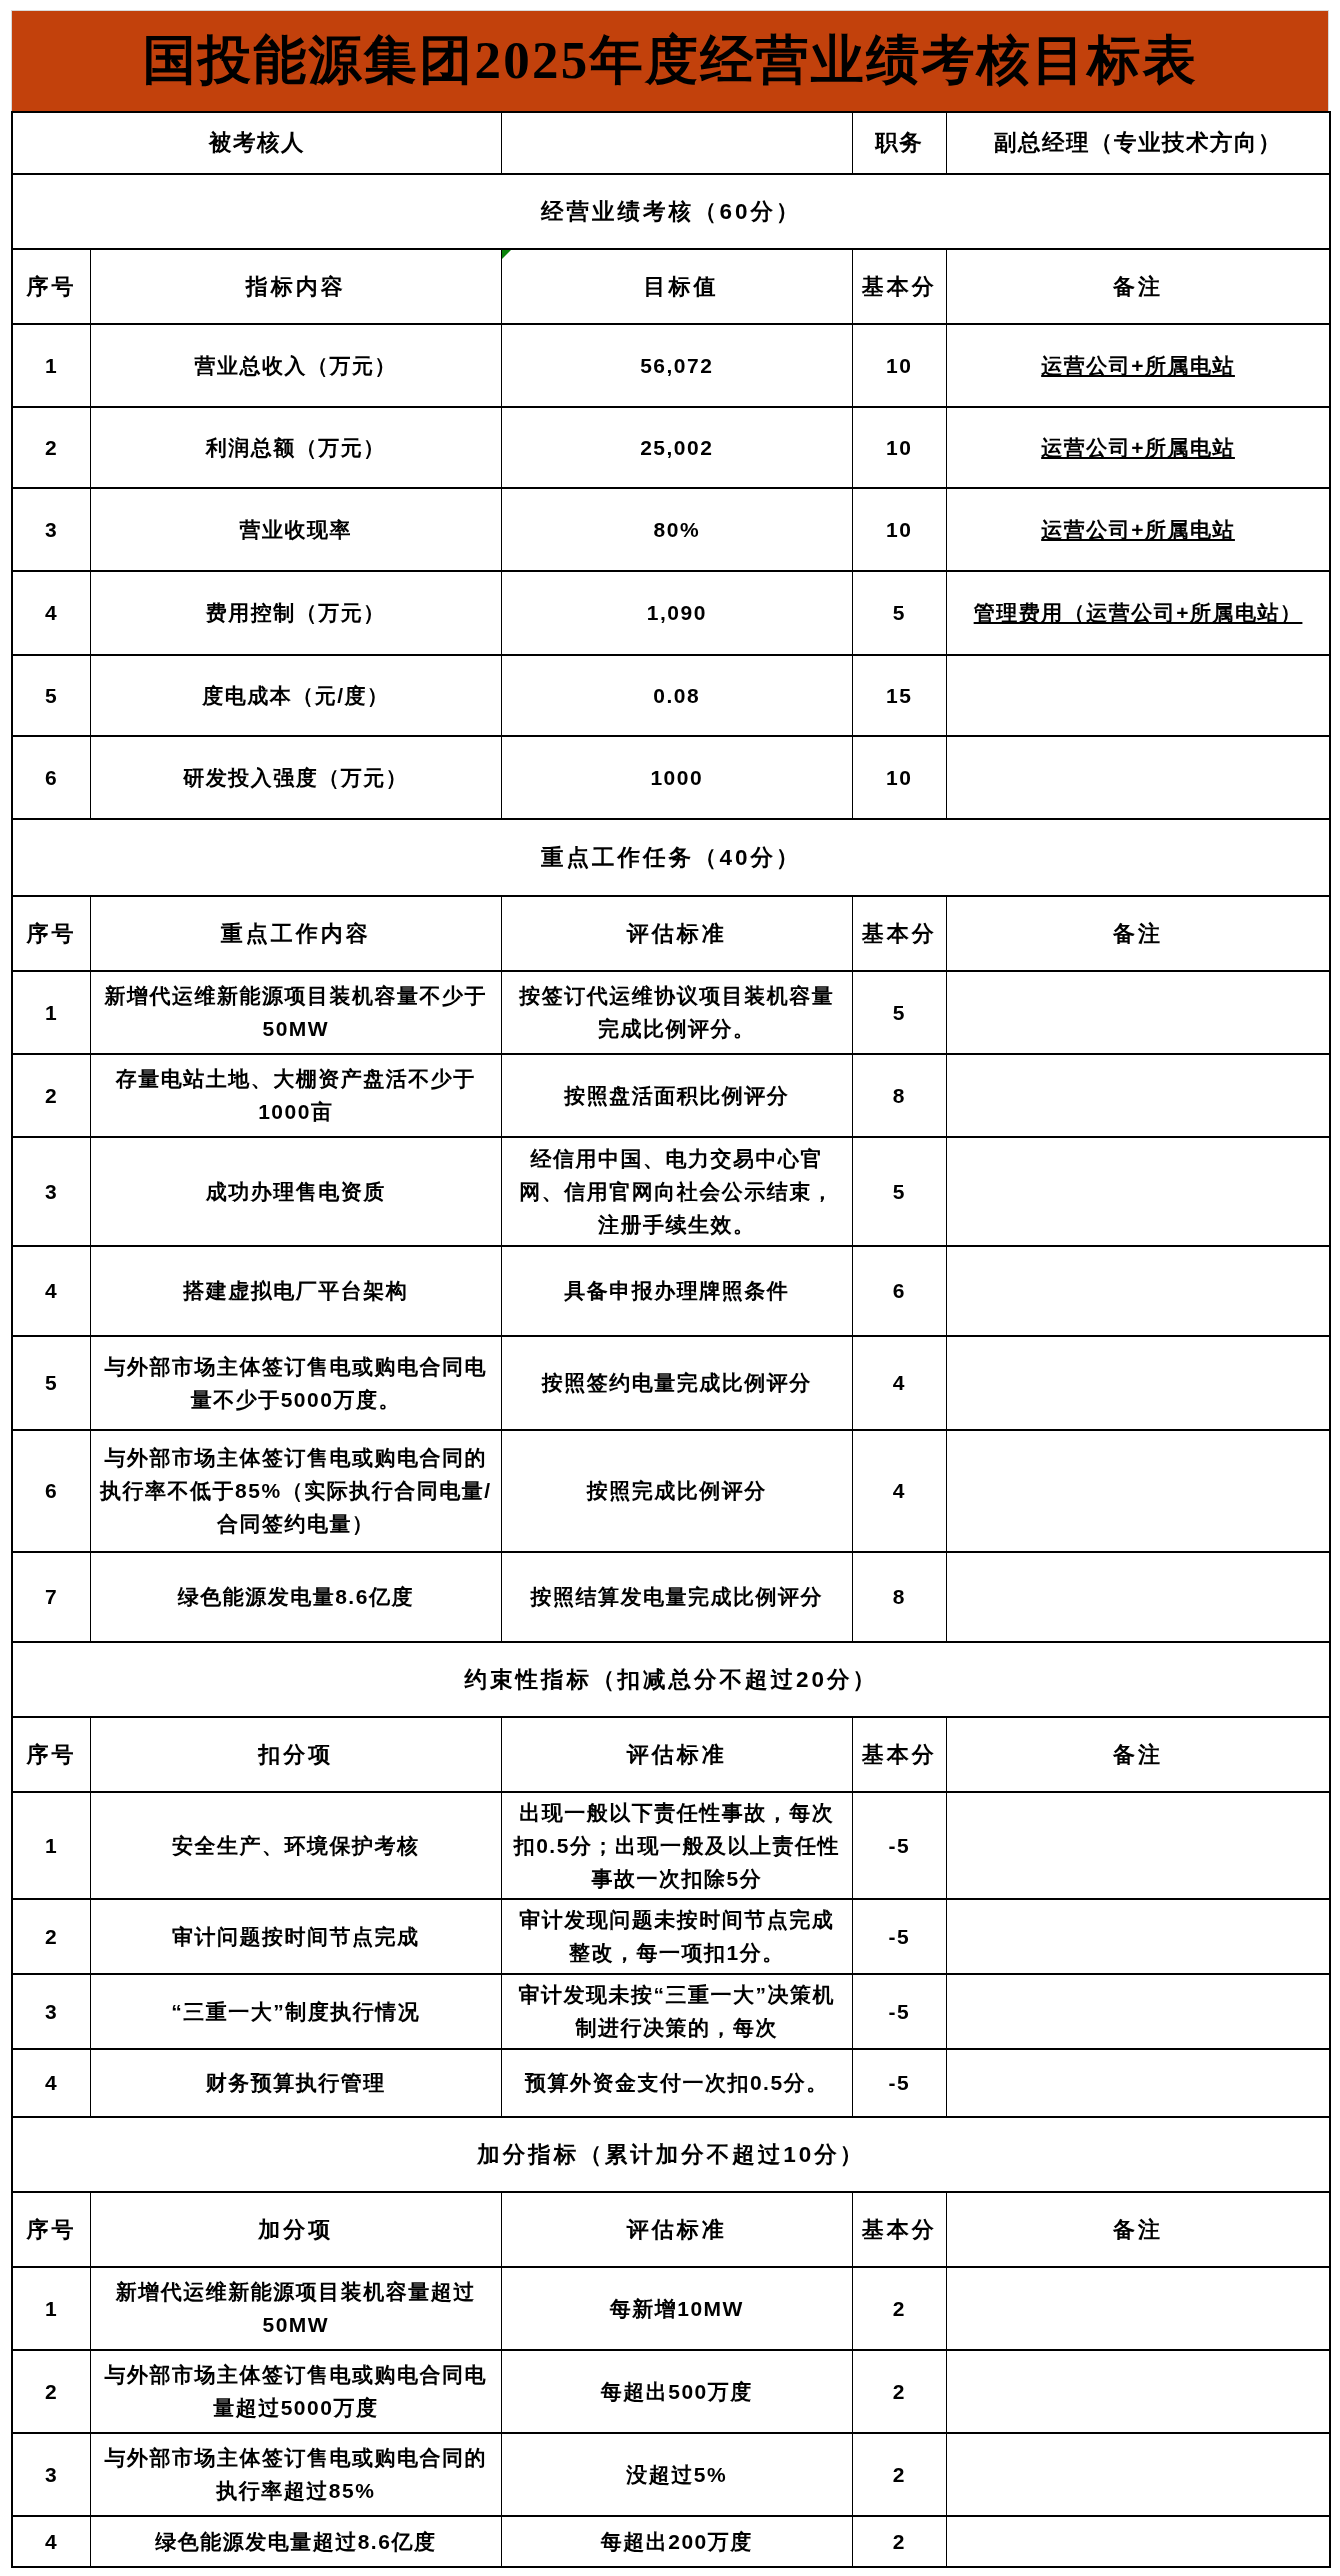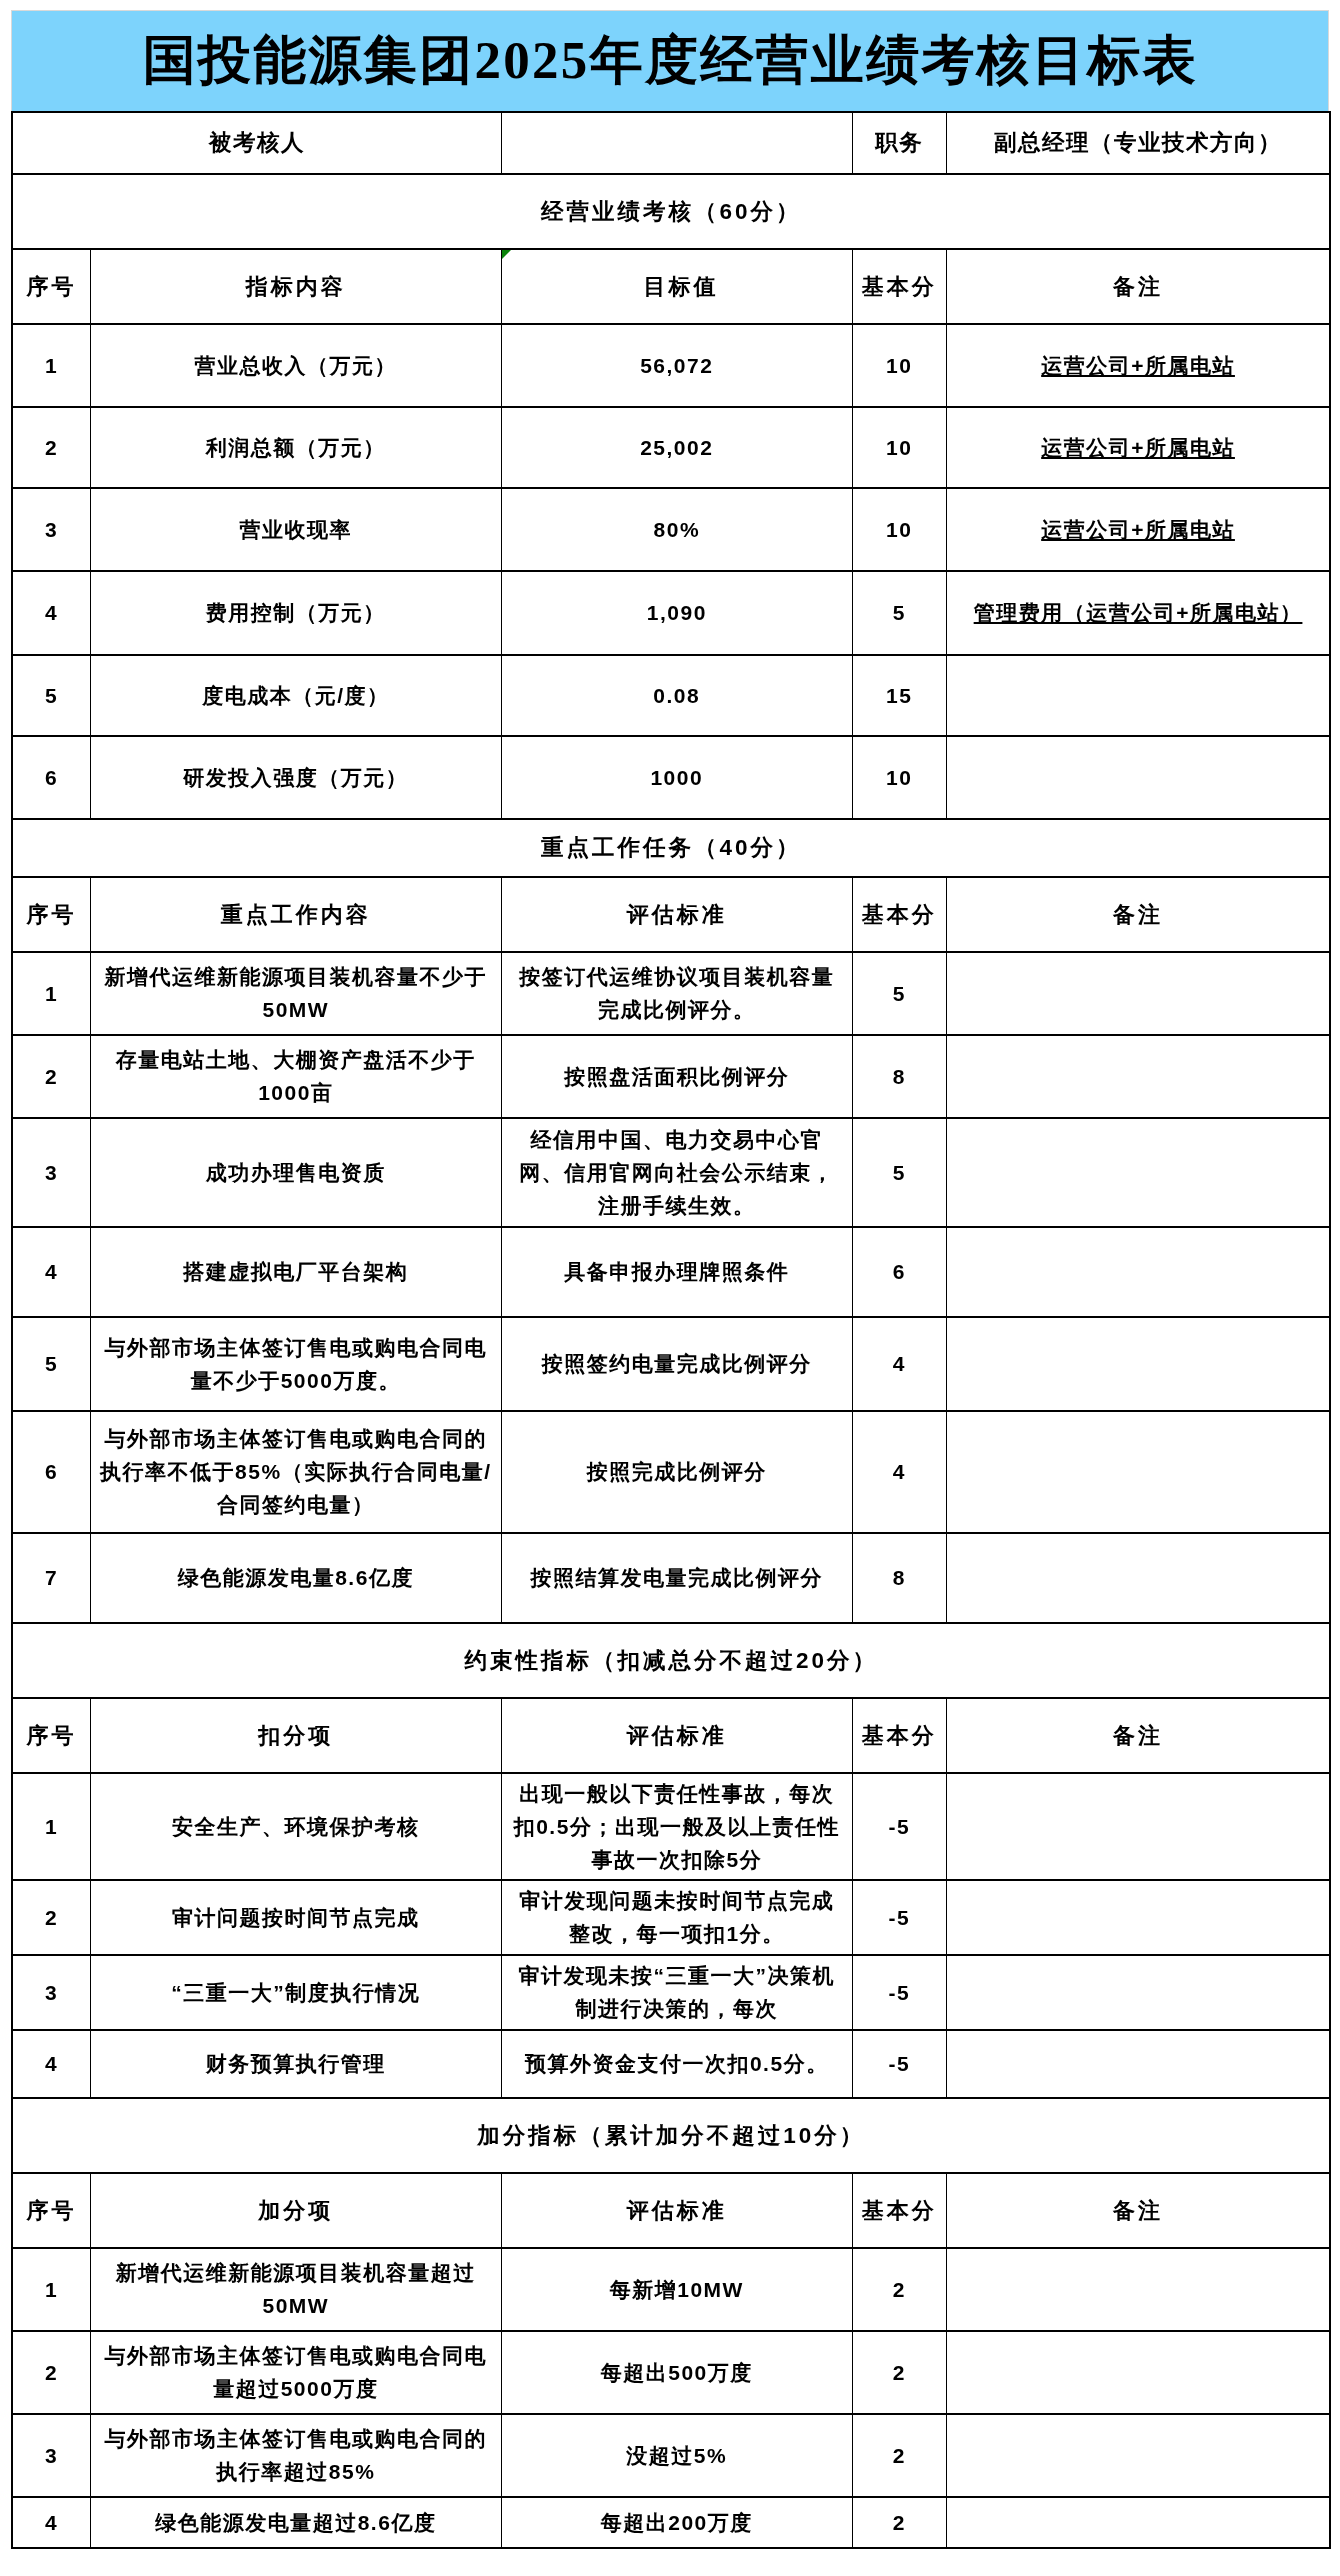--- a/index.html
+++ b/index.html
@@ -18,21 +18,21 @@
     width: 1318px;
   }
   .title-block {
     box-sizing: border-box;
     height: 101px;
     border: 1.5px solid #d9d9d9;
     border-bottom: none;
     display: flex;
     align-items: center;
     justify-content: center;
-    background: #7dd3fc;
+    background: #c2410c;
   }
   .title {
     font-family: "Liberation Serif", serif;
     font-size: 53px;
     font-weight: bold;
     letter-spacing: 2.3px;
     white-space: nowrap;
   }
   table.assessment {
     border-collapse: collapse;
@@ -143,21 +143,21 @@
           <td>15</td>
           <td class="note-col"></td>
         </tr>
         <tr style="height: 83px;">
           <td>6</td>
           <td class="content-col">研发投入强度（万元）</td>
           <td>1000</td>
           <td>10</td>
           <td class="note-col"></td>
         </tr>
-        <tr class="section-row" style="height: 58px;">
+        <tr class="section-row" style="height: 77px;">
           <td colspan="5">重点工作任务（40分）</td>
         </tr>
         <tr class="colheader-row" style="height: 75px;">
           <td>序号</td>
           <td>重点工作内容</td>
           <td>评估标准</td>
           <td>基本分</td>
           <td>备注</td>
         </tr>
         <tr style="height: 83px;">

